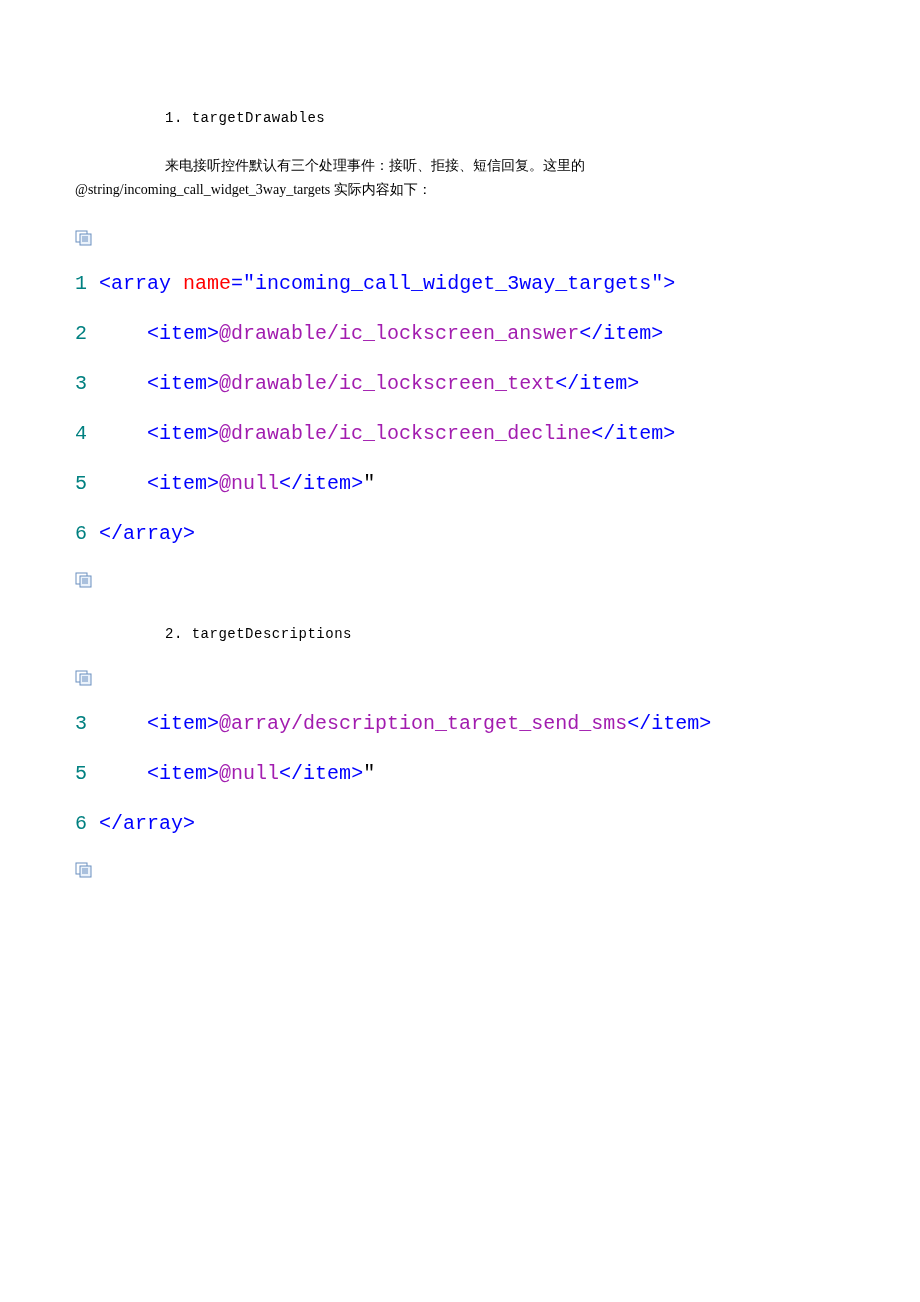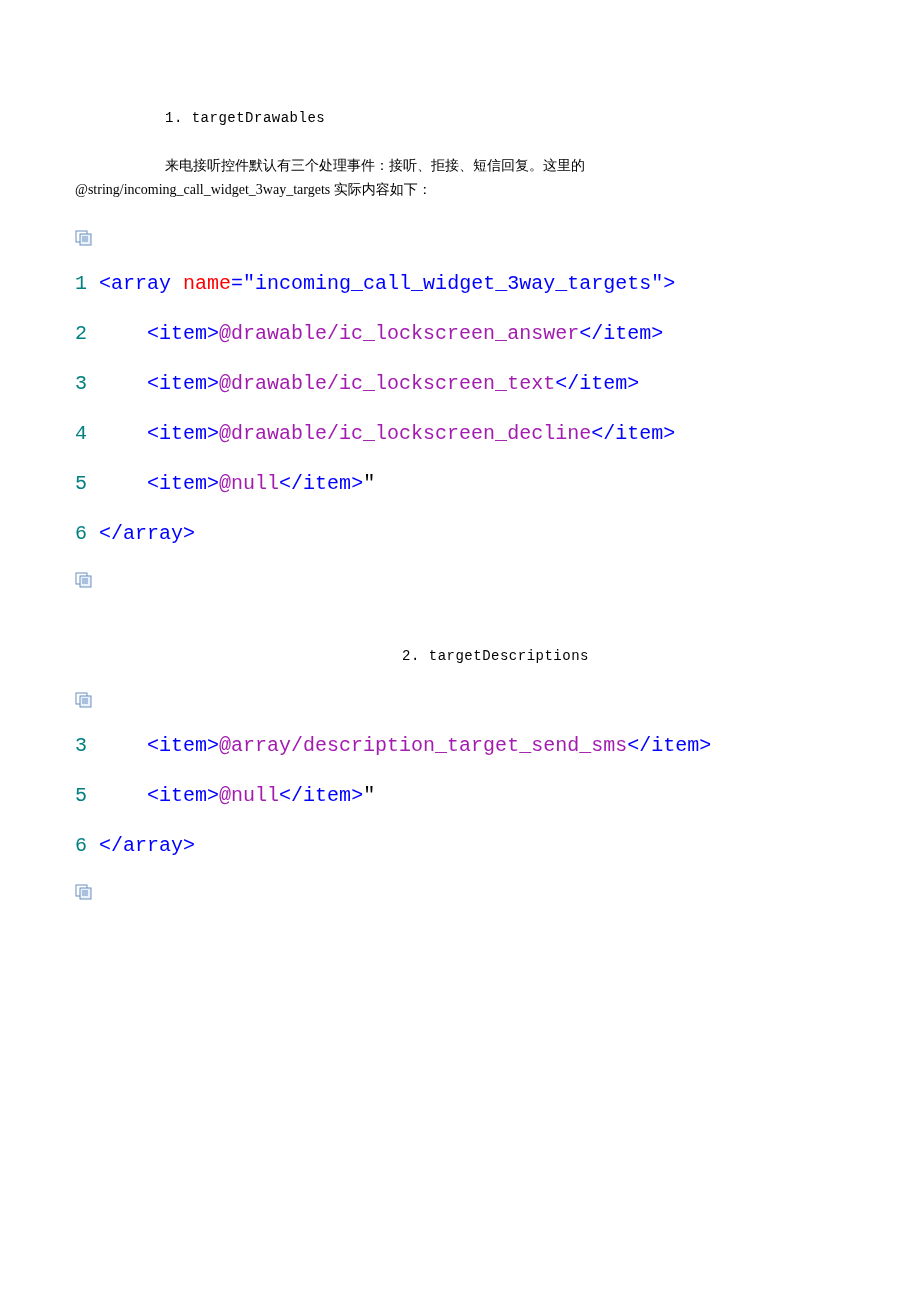--- a/index.html
+++ b/index.html
@@ -14,22 +14,21 @@
   .page {
     padding: 110px 94px 60px 75px;
   }
   .section-heading {
     margin: 0 0 28px 90px;
     font-family: "Courier New", monospace;
     font-size: 14px;
     letter-spacing: 0.5px;
   }
   .heading-gap {
-    margin-top: 60px;
-    text-align: center;
+    margin-top: 38px;
   }
   .para {
     margin: 0 0 28px 90px;
     font-size: 14px;
     line-height: 1.7;
   }
   .para-sub {
     margin-left: 0;
   }
   .copy-icon {

